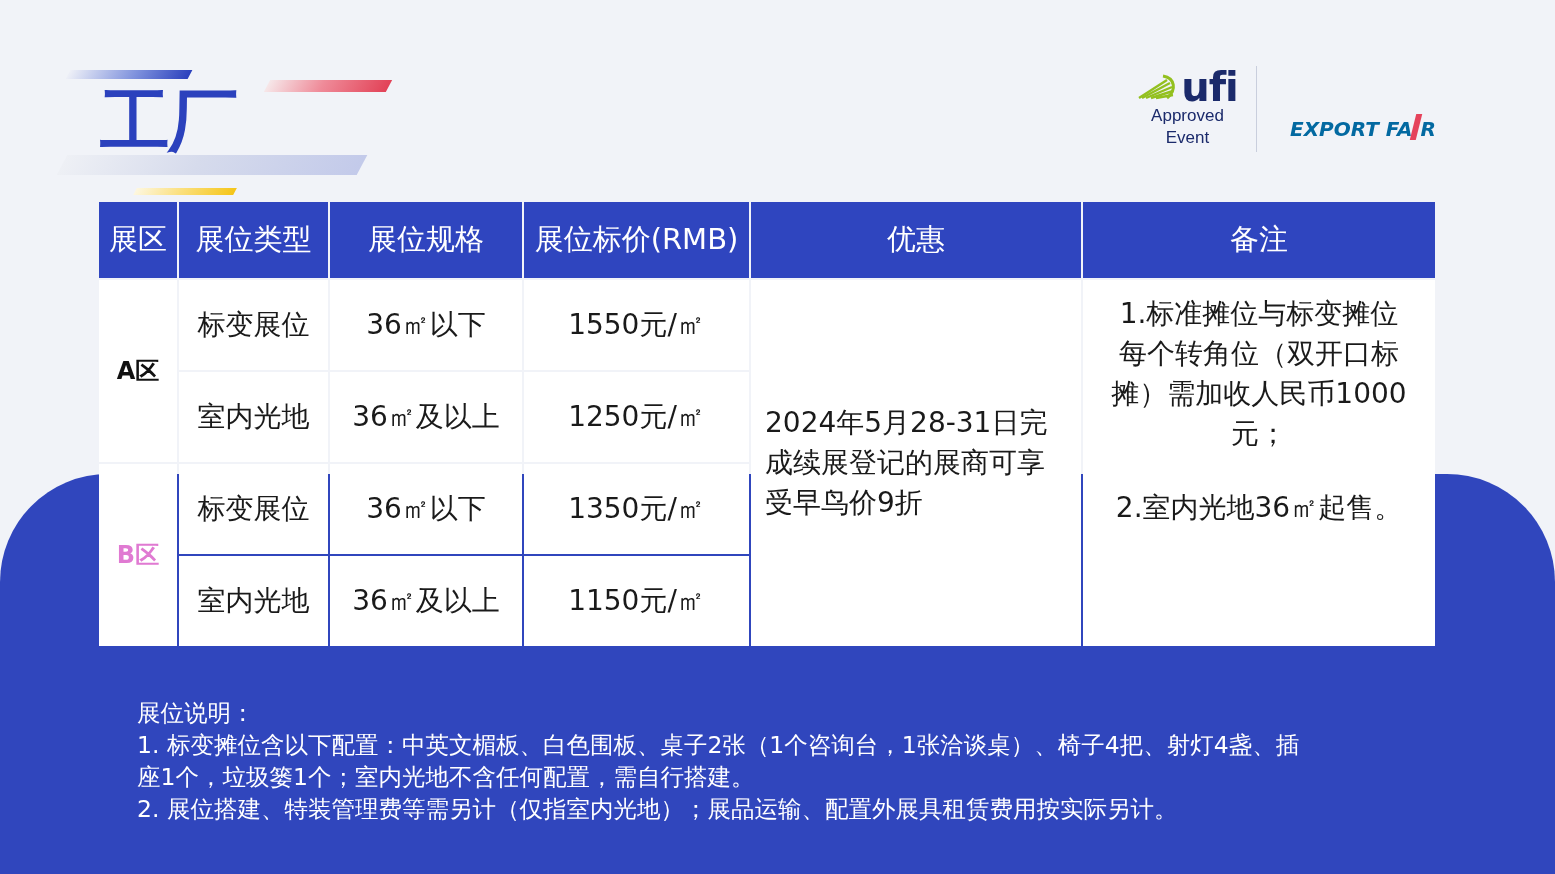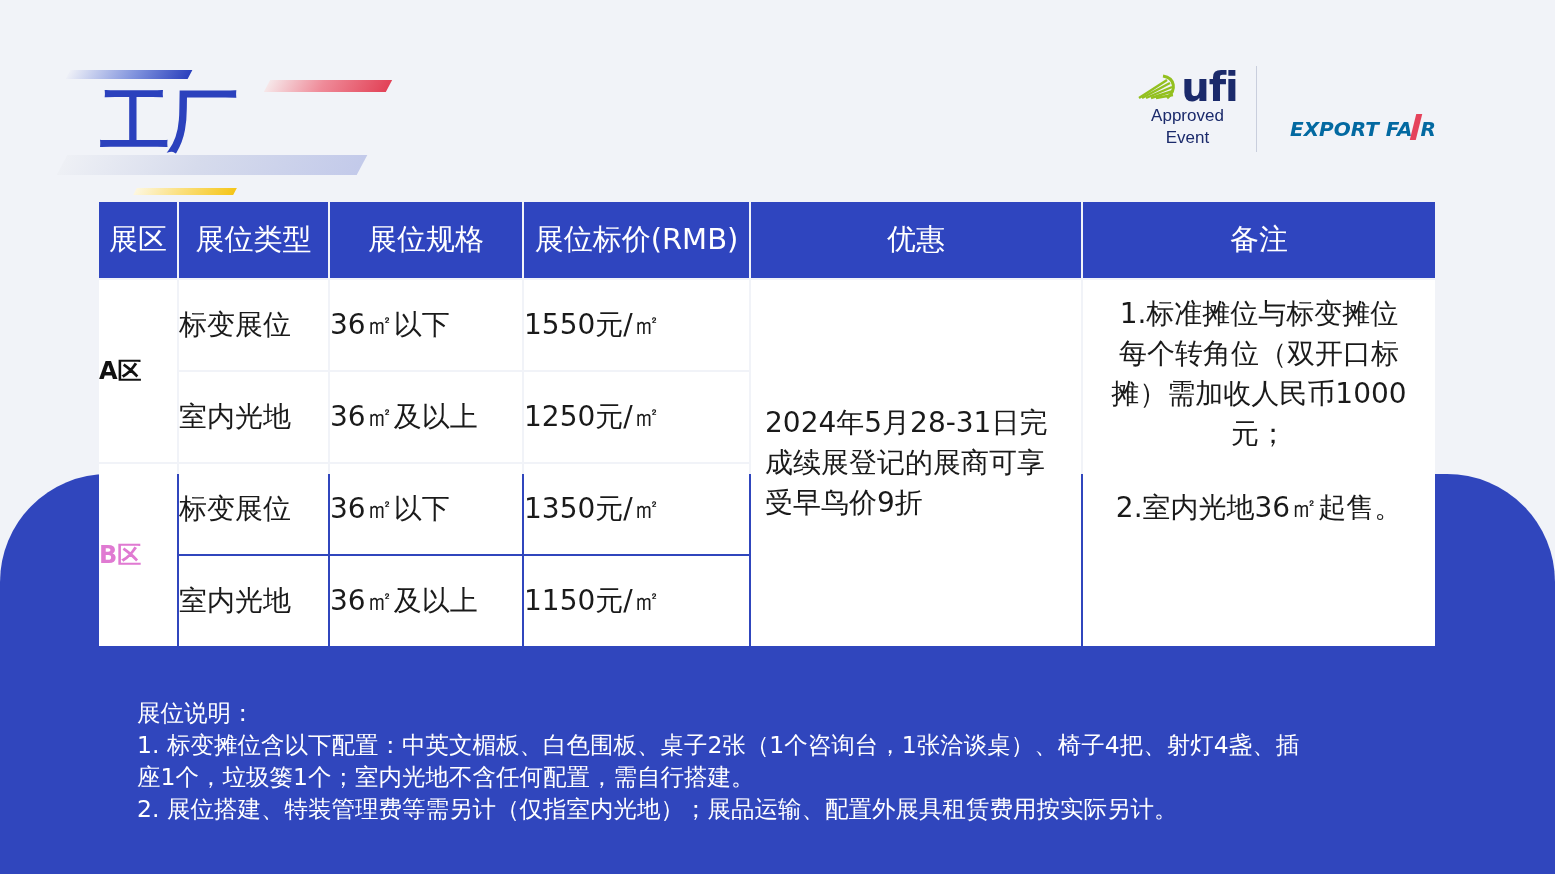--- a/index.html
+++ b/index.html
@@ -101,20 +101,21 @@
     font-weight: 400;
     font-size: 29px;
     height: 76px;
     text-align: center;
     font-family: "DejaVu Sans","Liberation Sans",sans-serif;
   }
   .table td {
     background: #ffffff;
     color: #1a1a1a;
     font-size: 28px;
+    text-align: center;
     vertical-align: middle;
     height: 90px;
     font-family: "DejaVu Sans","Liberation Sans",sans-serif;
   }
   td.zone { font-weight: 700; font-size: 24px; }
   td.zone-a { color: #111111; }
   td.zone-b { color: #e07ad2; }
   td.promo { font-size: 28px; line-height: 40px; text-align: left; padding: 6px 14px; }
   td.remark { font-size: 28px; line-height: 40px; text-align: center; padding: 14px 24px; vertical-align: top; }
   td.remark .spacer { display: block; height: 34px; }

